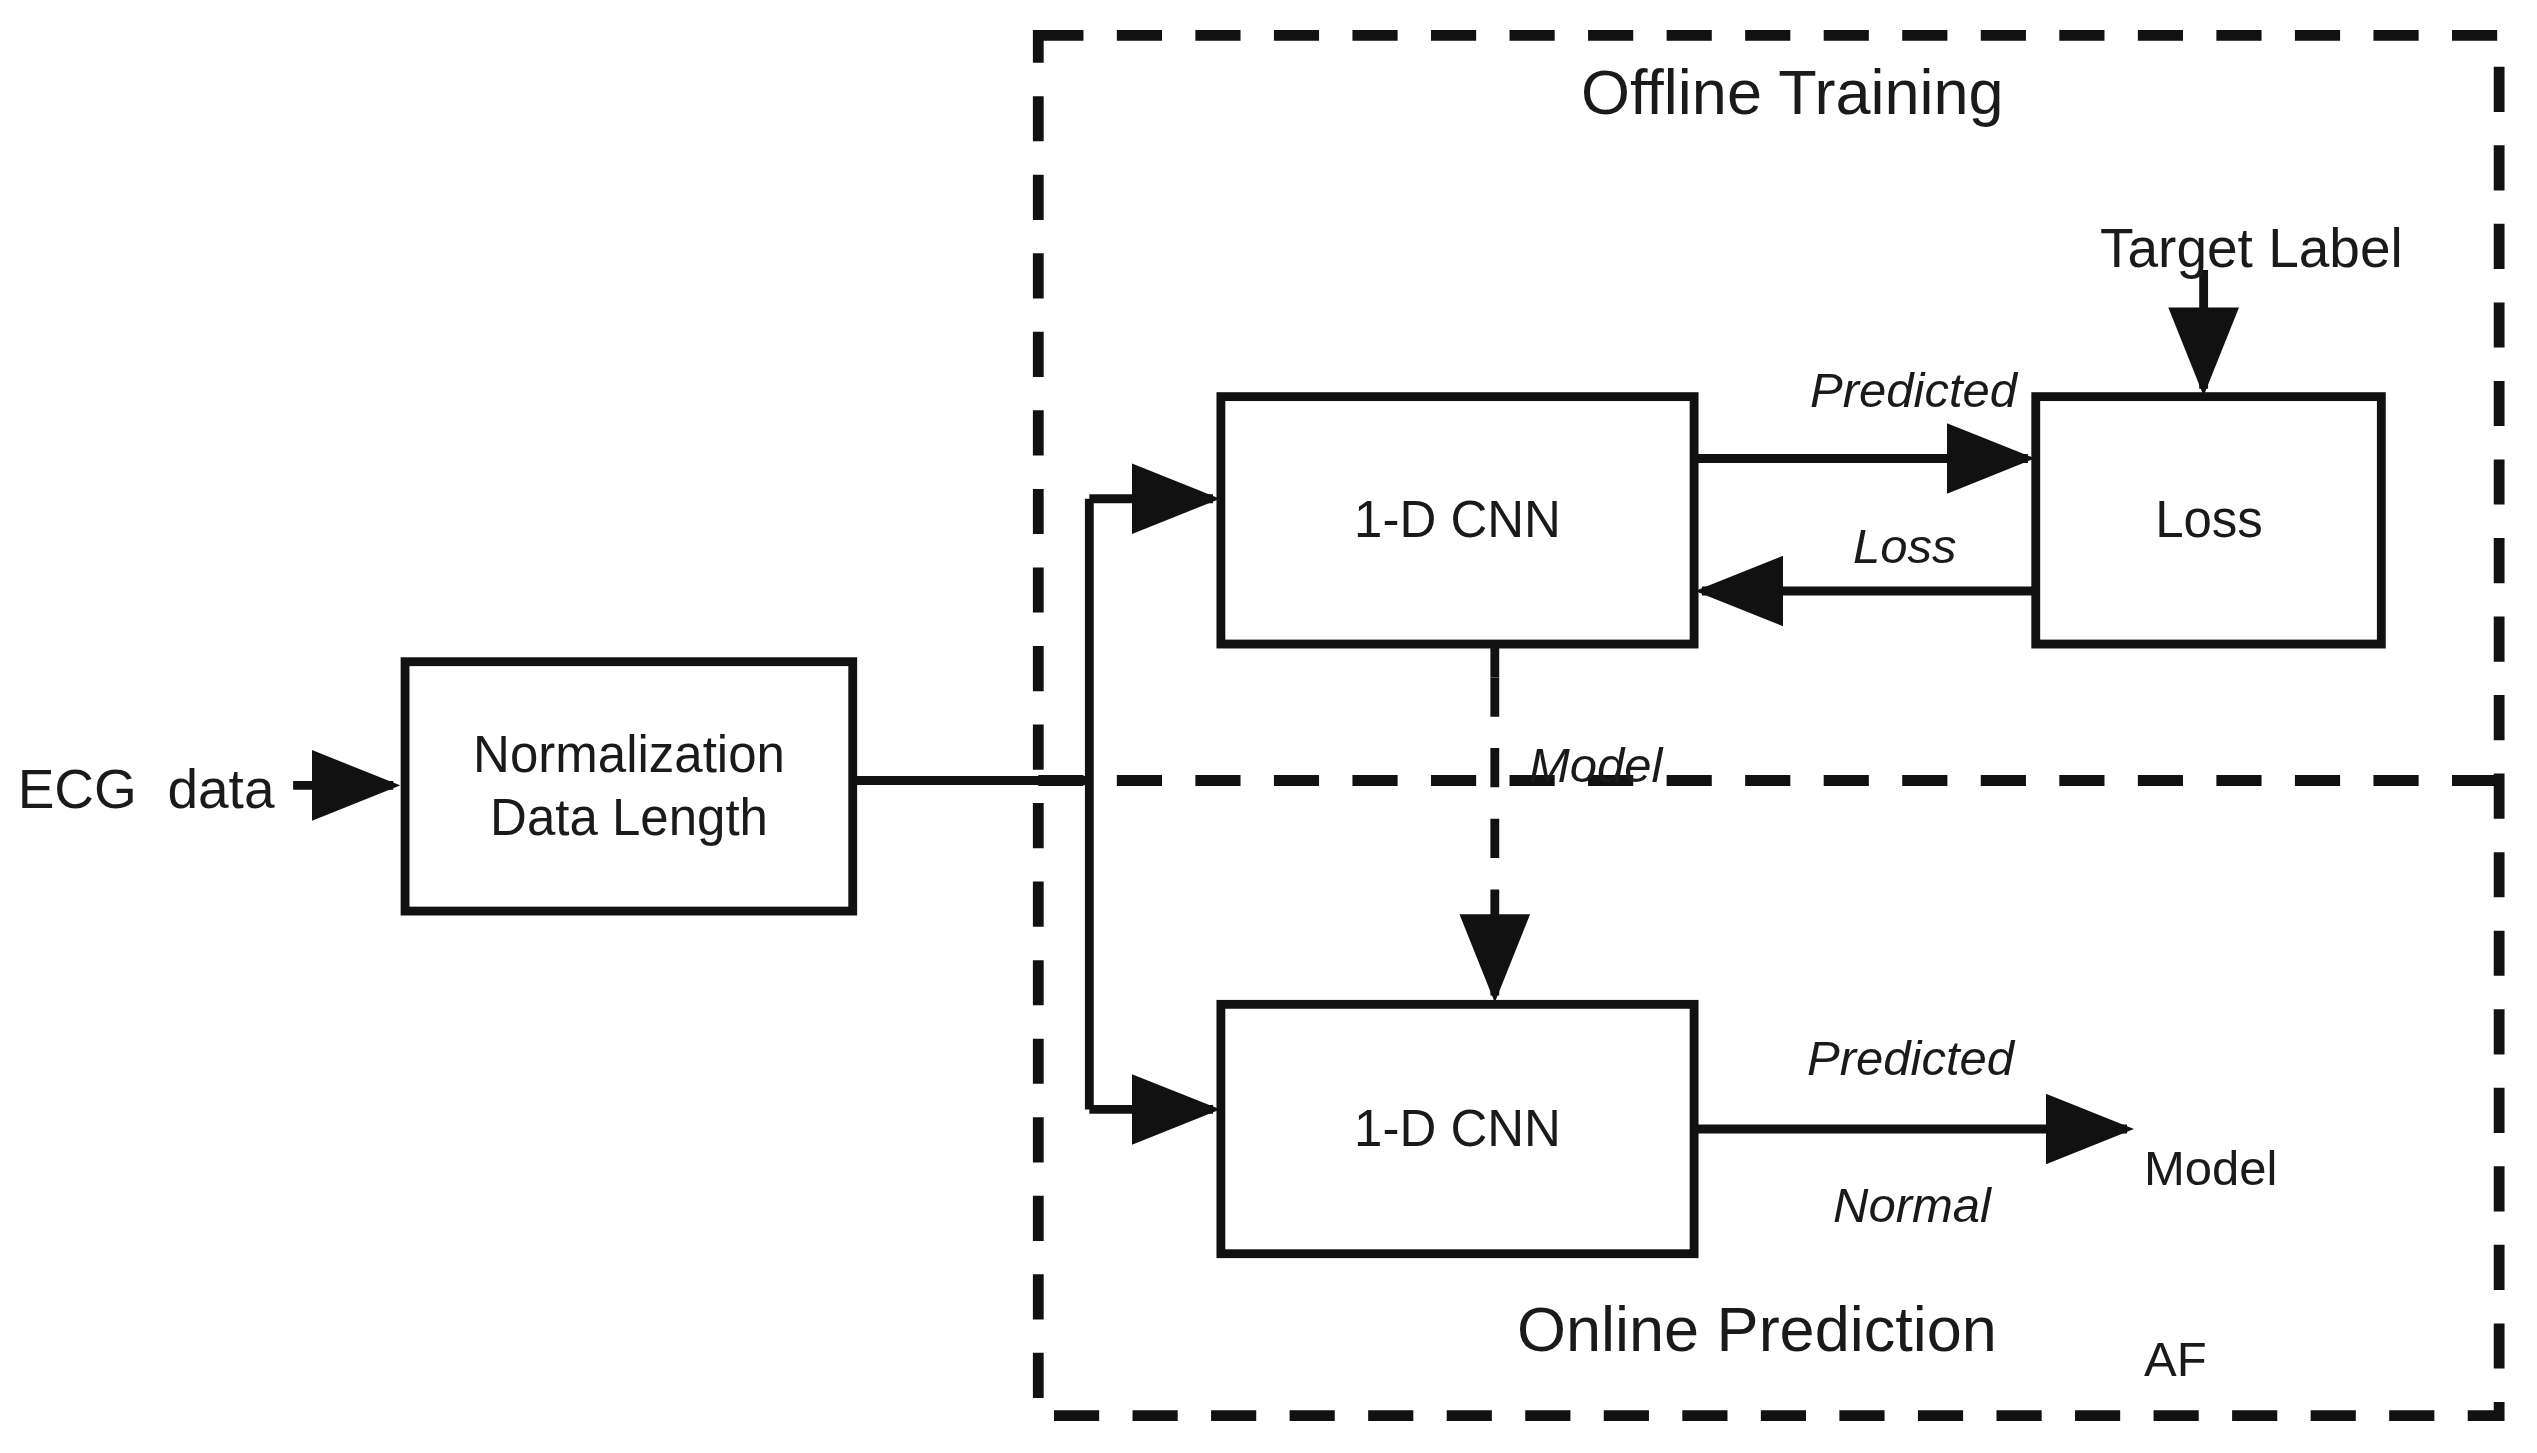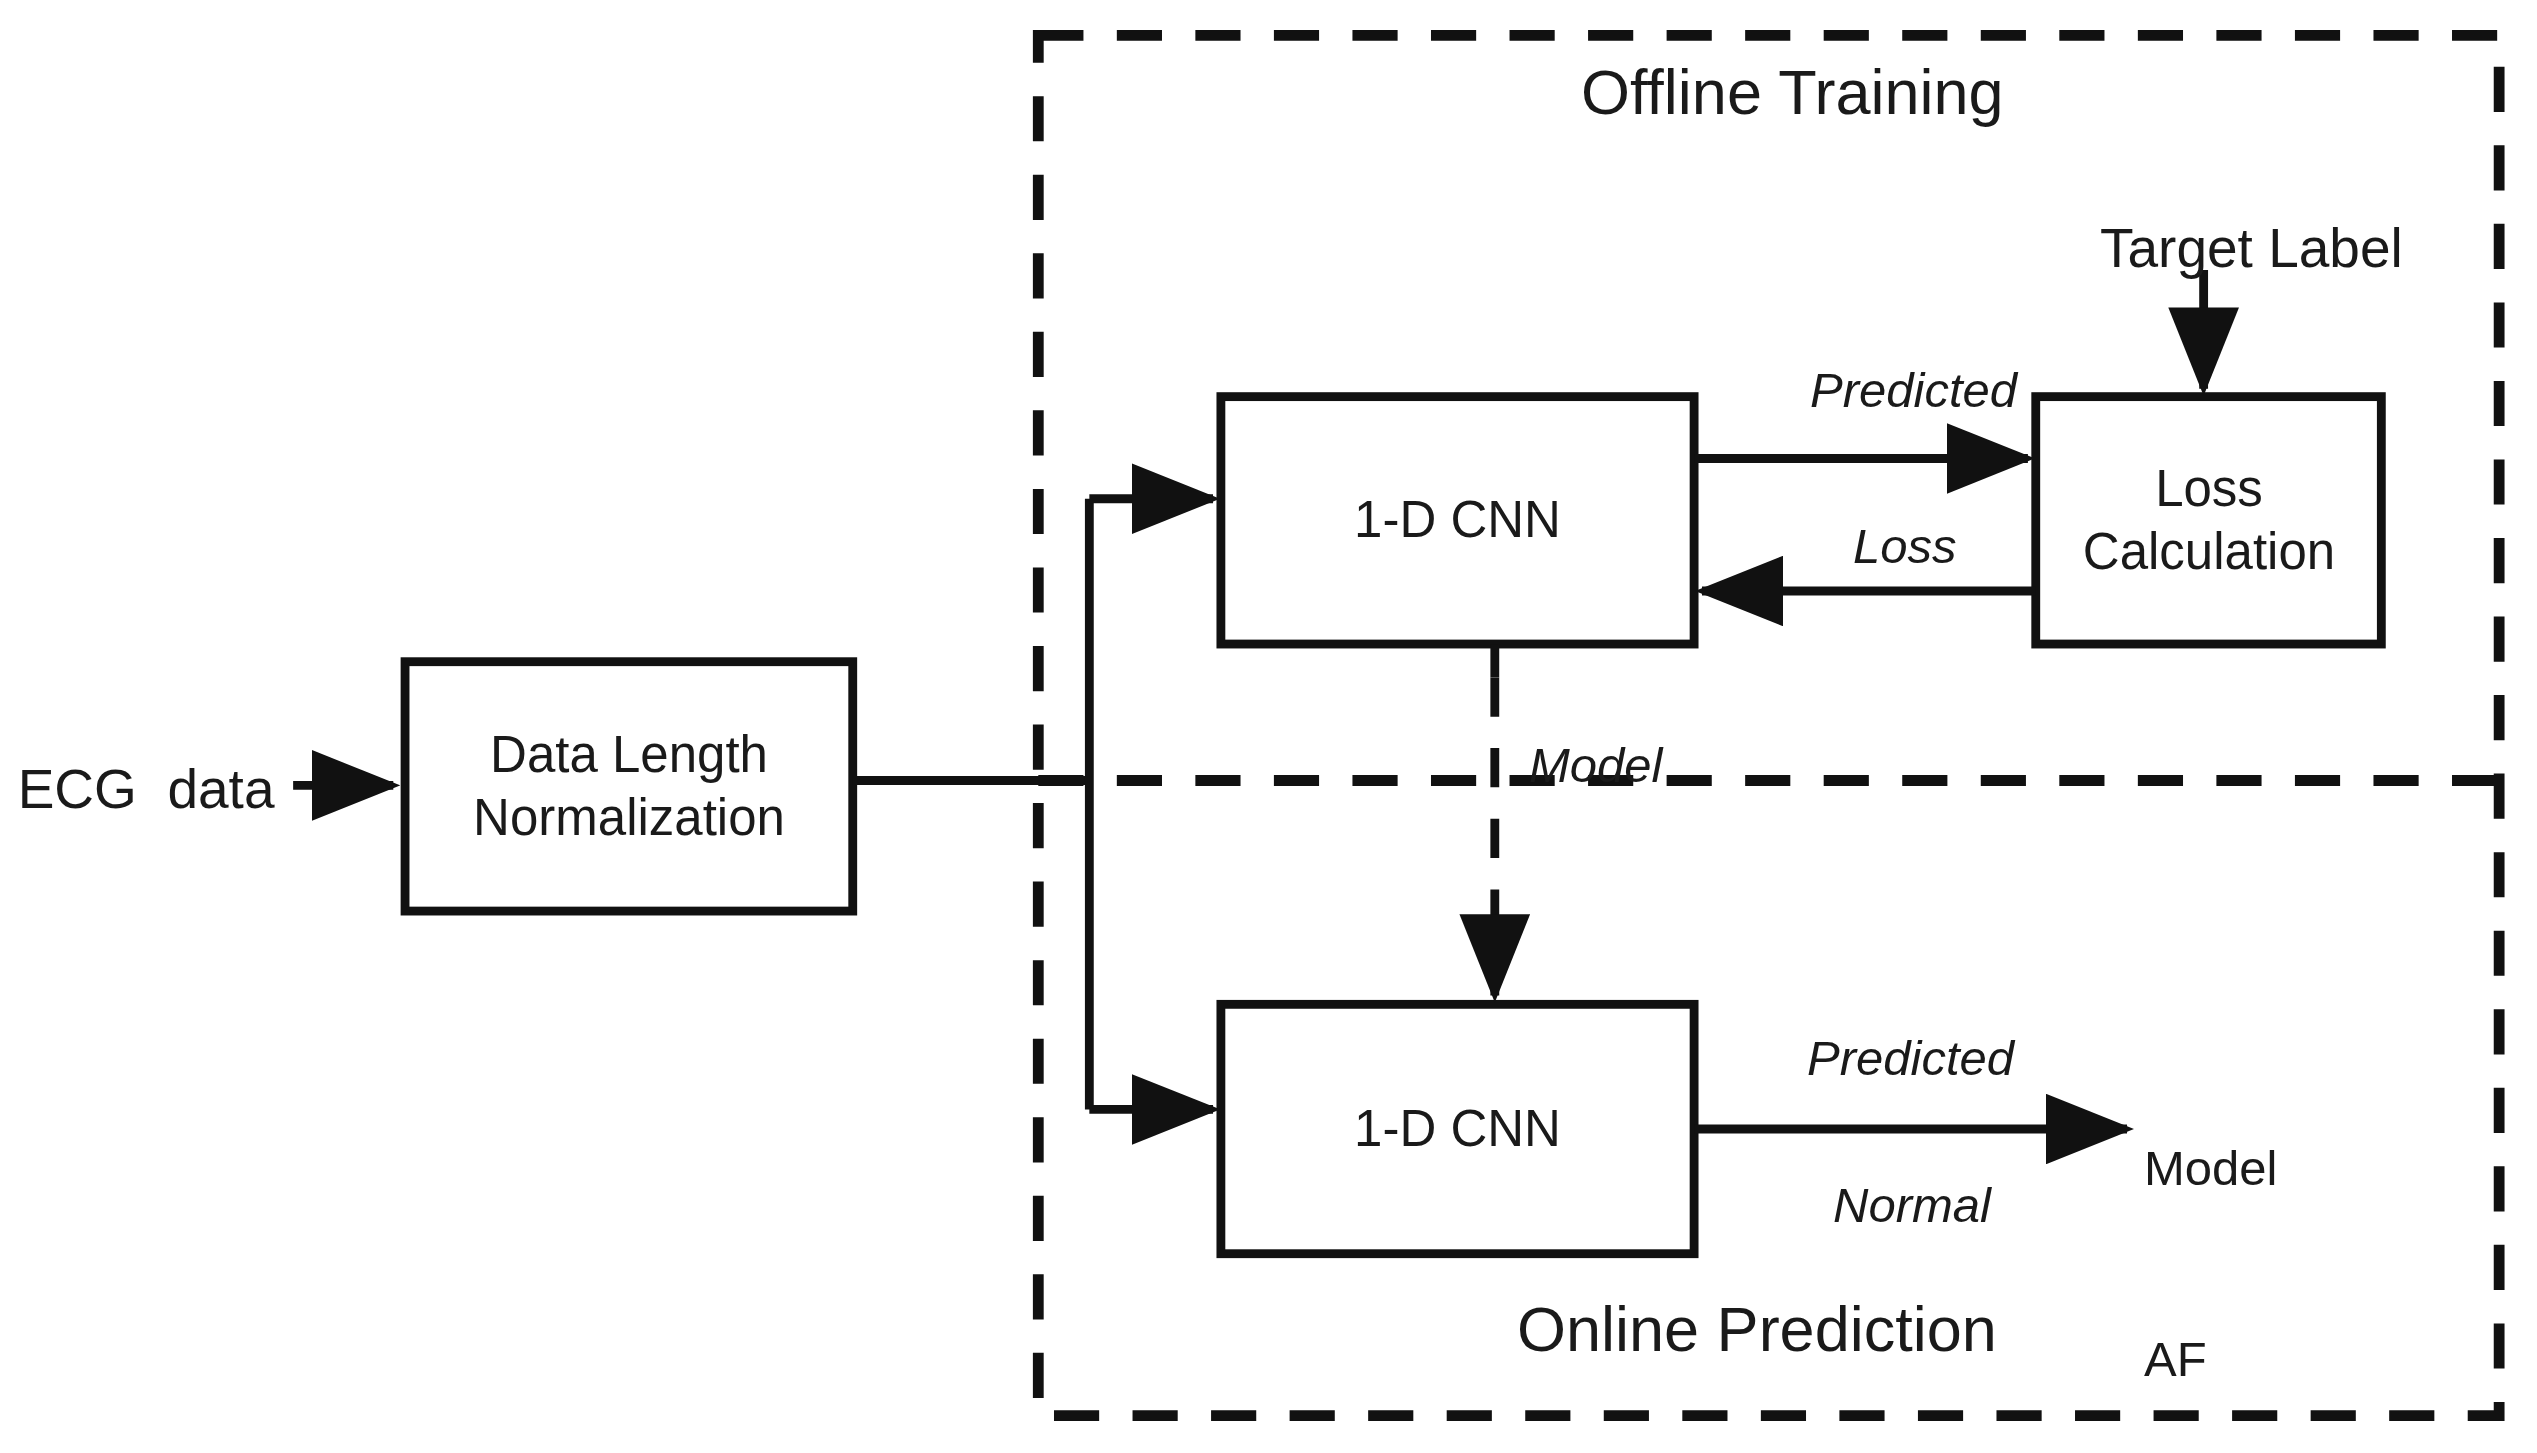--- a/index.html
+++ b/index.html
@@ -110,31 +110,30 @@
     <line x1="1522" y1="690" x2="1522" y2="1014" stroke="#111111" stroke-width="9" stroke-dasharray="40 32" marker-end="url(#arrowhead-dash)"></line>
 
     <line x1="1725" y1="1150" x2="2166" y2="1150" stroke="#111111" stroke-width="9" marker-end="url(#arrowhead)"></line>
   </svg>
 
   <div class="lbl zone-title" style="left:1581px; top:57px;">Offline Training</div>
 
   <div class="lbl zone-title" style="left:1517px; top:1294px;">Online Prediction</div>
 
   <div class="box-label" style="left:405px; top:662px; width:448px; height:249px;">
+    <span>Normalization</span>
     <span>Data Length</span>
-    <span>Normalization</span>
   </div>
 
   <div class="box-label" style="left:1221px; top:397px; width:473px; height:247px;">
     <span>1-D CNN</span>
   </div>
 
   <div class="box-label" style="left:2036px; top:397px; width:346px; height:247px;">
     <span>Loss</span>
-    <span>Calculation</span>
   </div>
 
   <div class="box-label" style="left:1221px; top:1005px; width:473px; height:249px;">
     <span>1-D CNN</span>
   </div>
 
   <div class="lbl io-label" style="left:17.7px; top:759px;">ECG  data</div>
 
   <div class="lbl io-label" style="left:2100px; top:218px;">Target Label</div>
 

